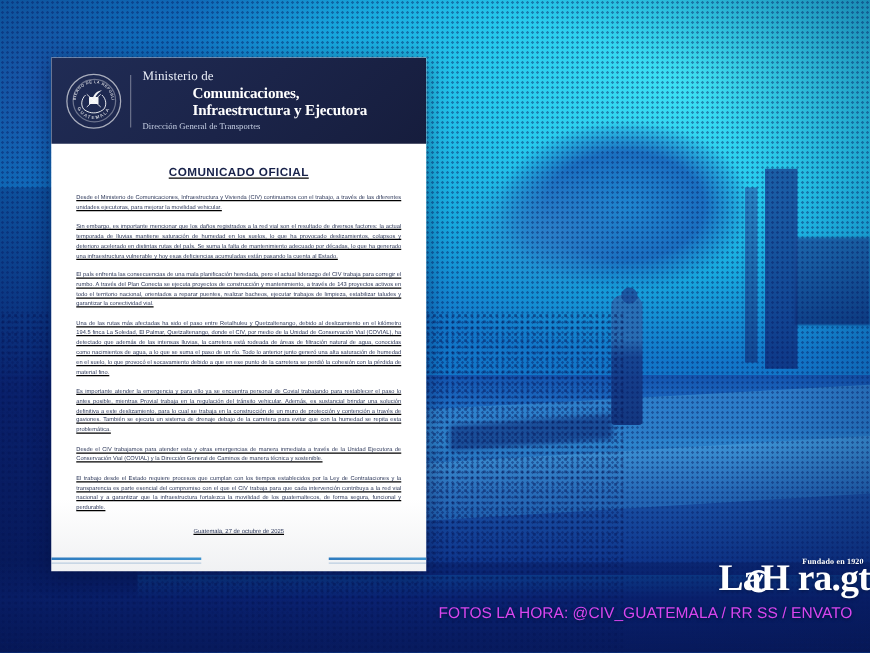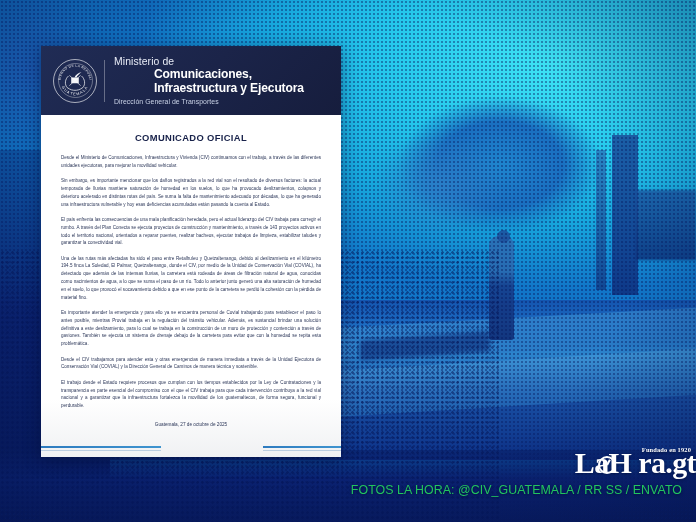--- a/index.html
+++ b/index.html
@@ -69,26 +69,26 @@
   #doc{position:absolute;left:41px;top:46px;width:300px;height:411px;
     background:linear-gradient(180deg,#ffffff 0%,#ffffff 86%,#f0f1f3 100%);
     box-shadow:0 3px 16px rgba(2,12,48,.45);overflow:hidden;}
   .doc-header{height:69px;background:linear-gradient(135deg,#202c55 0%,#1b2449 52%,#161d3d 100%);
     display:flex;align-items:center;padding:0 8px 0 12px;position:relative;}
   .seal{width:44px;height:44px;flex:0 0 44px;position:relative;}
   .seal .ring{position:absolute;inset:0;border-radius:50%;border:1px solid rgba(255,255,255,.62);}
   .seal .ring2{position:absolute;inset:4.5px;border-radius:50%;border:1px solid rgba(255,255,255,.35);}
   .seal svg{position:absolute;inset:0;}
   .hdr-div{width:1px;height:42px;background:rgba(255,255,255,.33);margin:0 9px 0 7px;flex:0 0 1px;}
-  .hdr-txt{color:#fff;line-height:1.06;}
+  .hdr-txt{color:#fff;line-height:1.06;font-family:Liberation Serif, serif;}
   .h-min{font-size:10.4px;font-weight:400;color:#e8ecf6;letter-spacing:.1px;}
   .h-big{font-size:12.1px;font-weight:700;letter-spacing:-.15px;margin-top:1px;margin-left:40px;}
   .h-sub{font-size:6.9px;font-weight:400;color:#c9d2e6;margin-top:3.2px;letter-spacing:.05px;}
 
-  .doc-body{padding:17px 20px 0 20px;}
+  .doc-body{padding:17px 20px 0 20px;text-decoration:underline;}
   .doc-title{text-align:center;font-size:9.4px;font-weight:700;color:#18224a;
     letter-spacing:.35px;margin:0 0 11px 0;}
   .doc-body p{font-size:4.55px;line-height:1.72;color:#2b3658;text-align:justify;
     margin:0 0 7.5px 0;letter-spacing:.03px;}
   .doc-date{text-align:center;font-size:4.7px;color:#2b3658;margin-top:12px;}
 
   .doc-footer{position:absolute;left:0;bottom:0;width:100%;height:18px;}
   .fbar{position:absolute;bottom:9px;height:2.2px;background:linear-gradient(90deg,#2e7bbf,#3f94cf);}
   .fbar.l{left:0;width:120px;}
   .fbar.r{left:222px;width:78px;}
@@ -104,21 +104,21 @@
     text-shadow:0 1px 3px rgba(0,10,40,.55);}
   .clock{position:absolute;right:80px;top:8.5px;width:18px;height:18px;}
   .clock .face{position:absolute;inset:0;border-radius:50%;border:2.6px solid #fff;}
   .clock .h1{position:absolute;left:8px;top:3.6px;width:1.9px;height:6.2px;background:#fff;
     transform-origin:bottom center;transform:rotate(28deg);}
   .clock .h2{position:absolute;left:8px;top:5.6px;width:1.7px;height:4.4px;background:#fff;
     transform-origin:bottom center;transform:rotate(-66deg);}
   .founded{position:absolute;right:5px;top:-1px;font-family:"Liberation Serif",serif;
     font-size:6.4px;font-weight:700;color:#fff;letter-spacing:.15px;
     text-shadow:0 1px 2px rgba(0,10,40,.6);}
-  #credit{position:absolute;right:14px;top:483px;font-size:12.4px;color:#22c55e;
+  #credit{position:absolute;right:14px;top:483px;font-size:12.4px;color:#d946ef;
     letter-spacing:.05px;text-shadow:0 1px 3px rgba(0,10,40,.65);white-space:nowrap;text-align:center;}
 </style>
 </head>
 <body>
 
 <div id="stage">
 
   <div class="bg-base"></div>
   <div class="bg-left"></div>
   <div class="bg-trees"></div>

